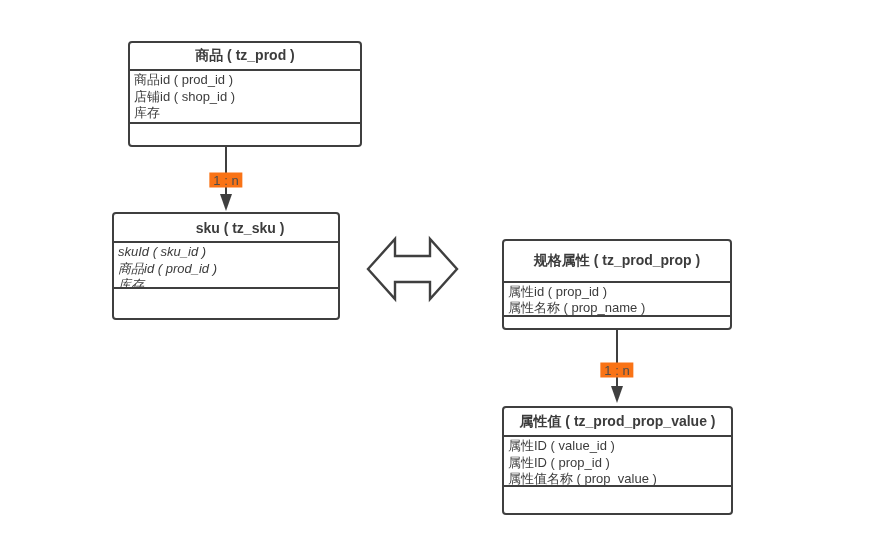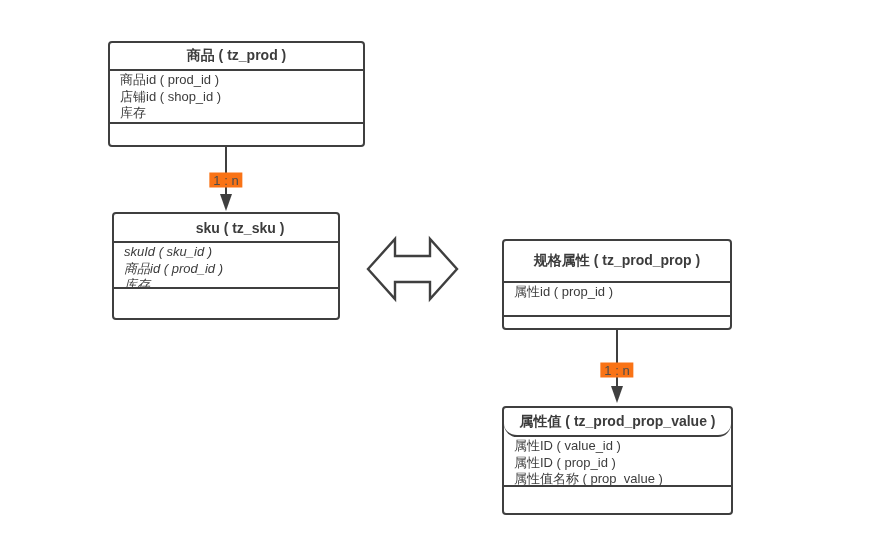--- a/index.html
+++ b/index.html
@@ -32,46 +32,46 @@
     font-weight: bold;
     text-align: center;
     display: flex;
     align-items: center;
     justify-content: center;
     flex: none;
   }
   .entity-fields {
     box-sizing: border-box;
     border-bottom: 2px solid #3f3f3f;
-    padding: 1px 6px 0 10px;
+    padding: 1px 6px 0 4px;
     font-size: 13px;
     line-height: 16.5px;
     overflow: hidden;
     flex: none;
   }
   .entity-footer {
     flex: 1;
   }
   .field { white-space: nowrap; }
 
   
-  #entity-prod        { left: 108px; top: 41px;  width: 257px; height: 106px; }
+  #entity-prod        { left: 128px; top: 41px;  width: 234px; height: 106px; }
   #entity-prod  .entity-title  { height: 28px; }
   #entity-prod  .entity-fields { height: 53px; }
 
   #entity-sku         { left: 112px; top: 212px; width: 228px; height: 108px; }
   #entity-sku   .entity-title  { height: 29px; padding-left: 28px; }
   #entity-sku   .entity-fields { height: 46px; font-style: italic; }
 
   #entity-prop        { left: 502px; top: 239px; width: 230px; height: 91px; }
   #entity-prop  .entity-title  { height: 42px; }
   #entity-prop  .entity-fields { height: 34px; line-height: 15.5px; }
 
   #entity-value       { left: 502px; top: 406px; width: 231px; height: 109px; }
-  #entity-value .entity-title  { height: 29px; border-radius: 13px; }
+  #entity-value .entity-title  { height: 29px; }
   #entity-value .entity-fields { height: 50px; }
 
   .connector {
     position: absolute;
     overflow: visible;
   }
   #rel-arrow-1 { left: 219px; top: 147px; }
   #rel-arrow-2 { left: 610px; top: 330px; }
   #bidir-arrow { left: 366px; top: 237px; }
 
@@ -126,20 +126,21 @@
       <div class="field">商品id ( prod_id )</div>
       <div class="field">库存</div>
     </div>
     <div class="entity-footer"></div>
   </div>
 
   <div id="entity-prop" class="entity">
     <div class="entity-title">规格属性 ( tz_prod_prop )</div>
     <div class="entity-fields">
       <div class="field">属性id ( prop_id )</div>
+      <div class="field">属性名称 ( prop_name )</div>
     </div>
     <div class="entity-footer"></div>
   </div>
 
   <div id="entity-value" class="entity">
     <div class="entity-title">属性值 ( tz_prod_prop_value )</div>
     <div class="entity-fields">
       <div class="field">属性ID ( value_id )</div>
       <div class="field">属性ID ( prop_id )</div>
       <div class="field">属性值名称 ( prop_value )</div>

